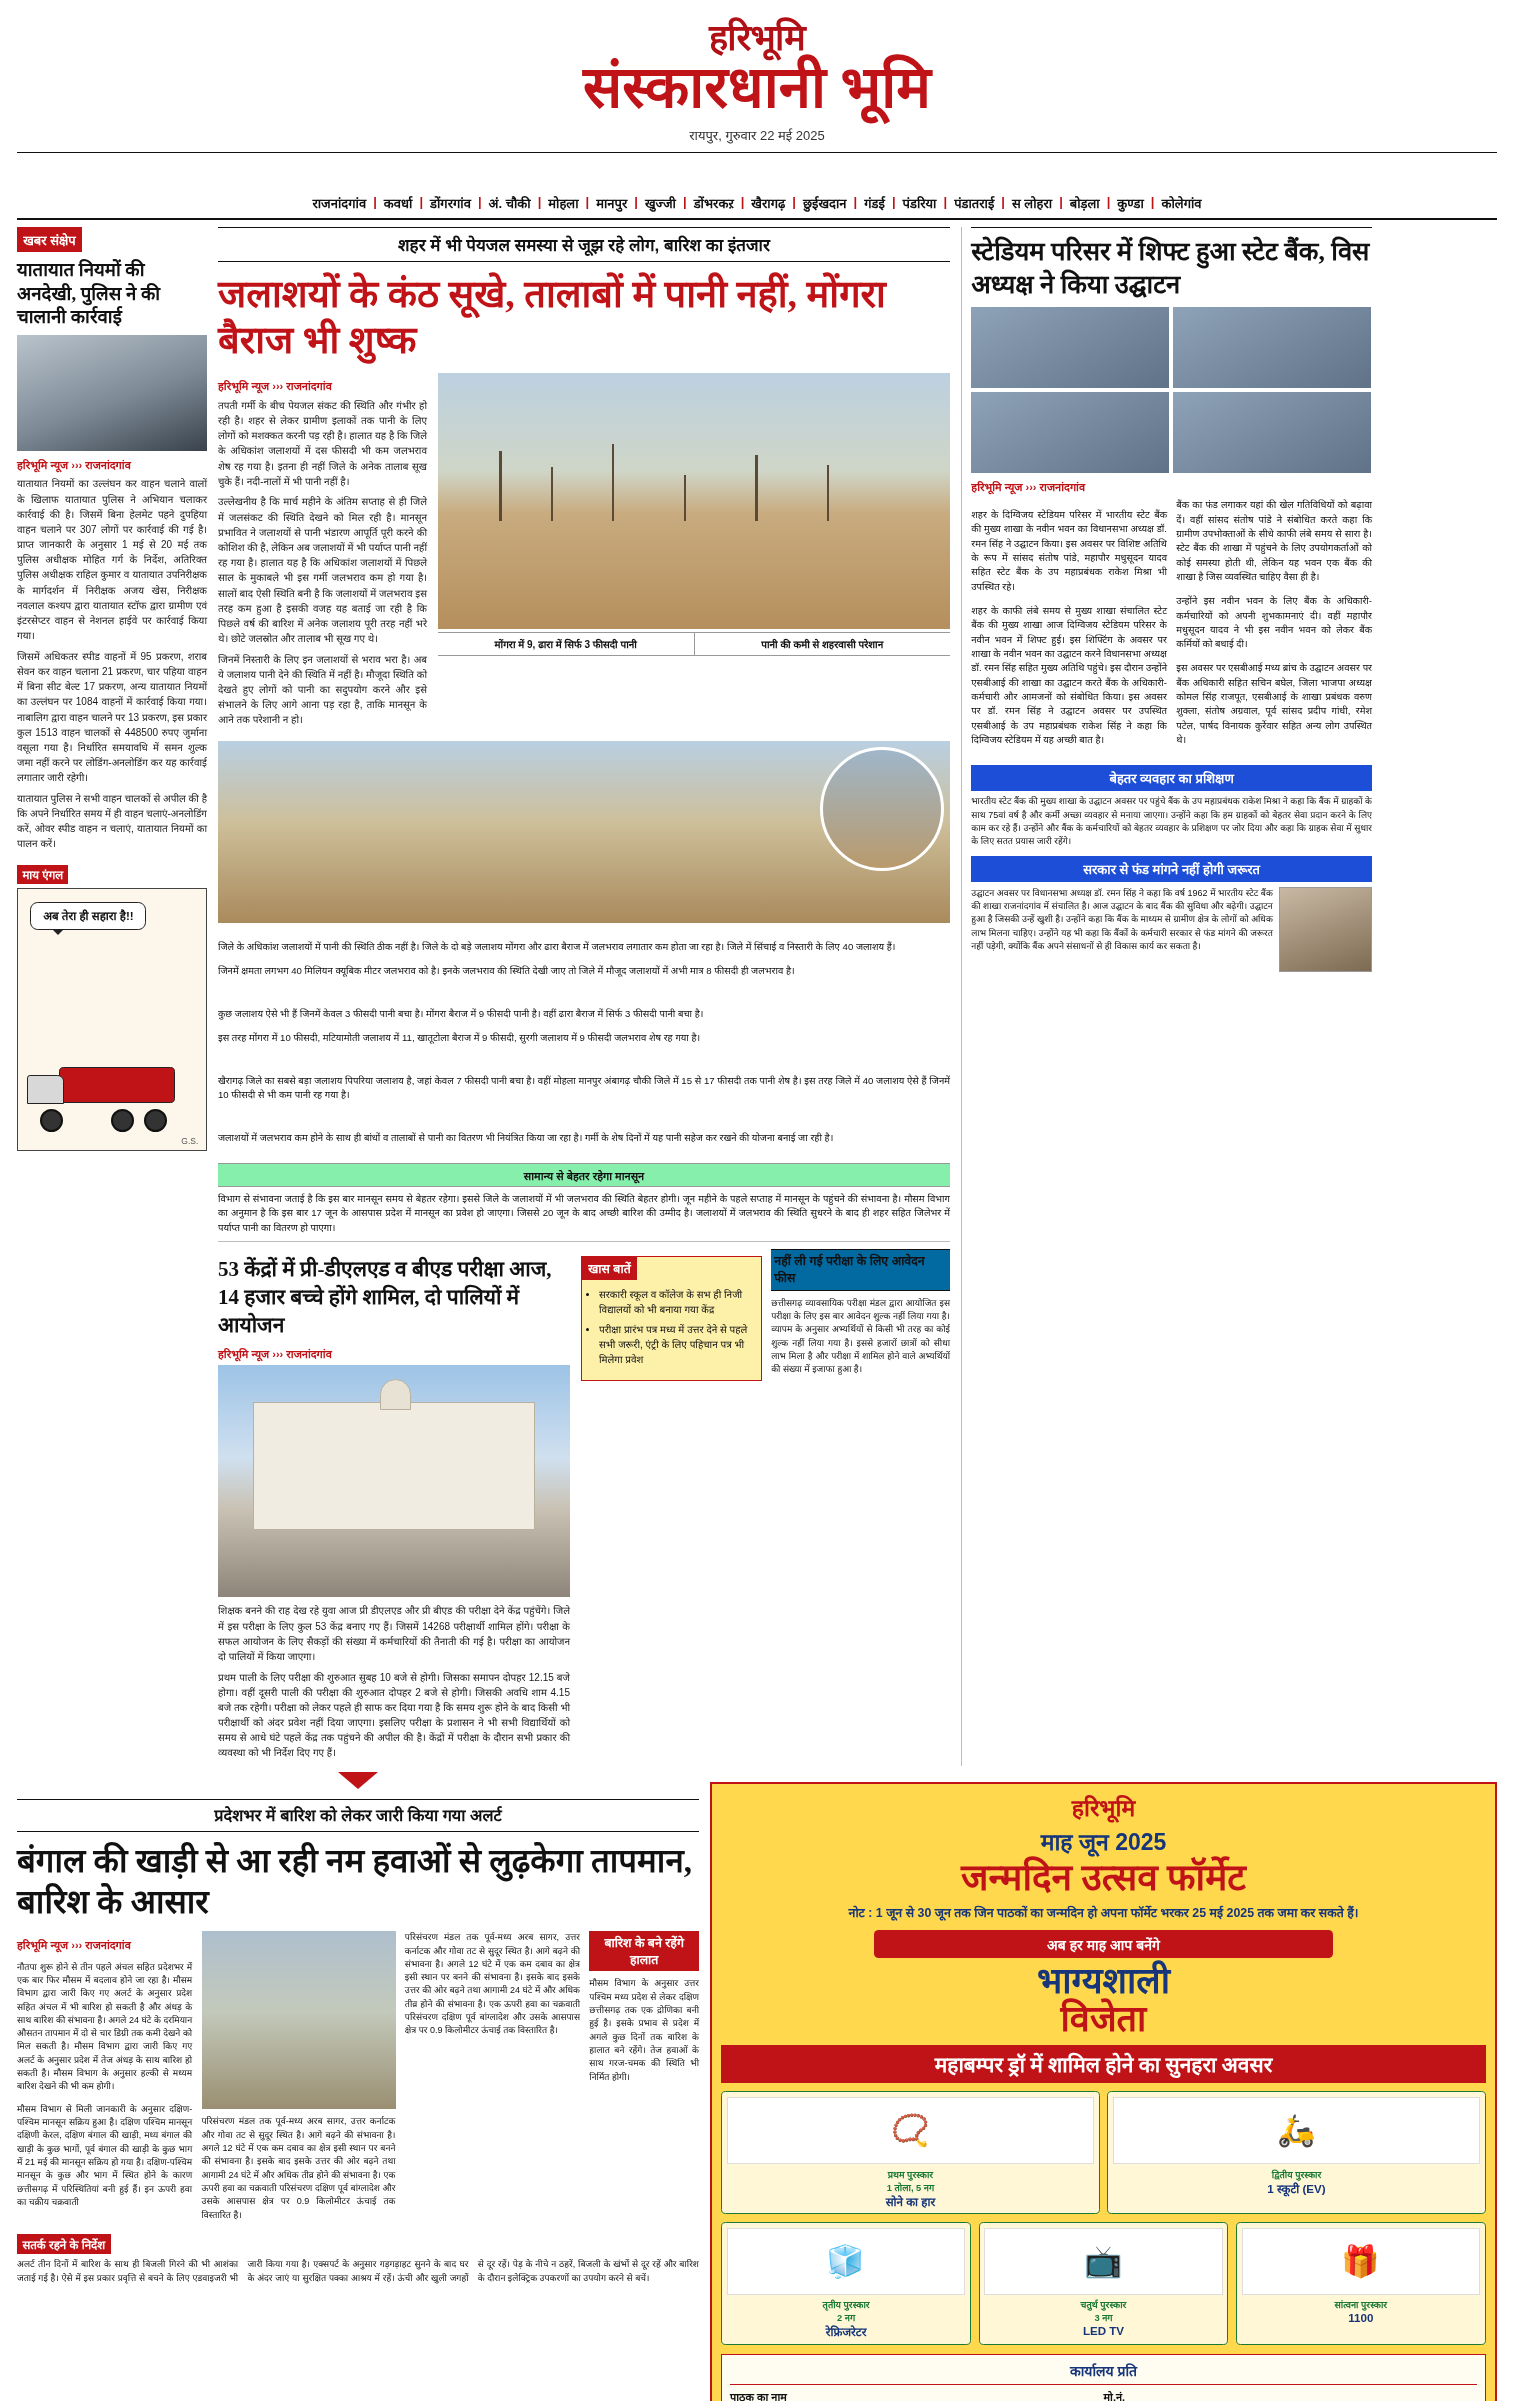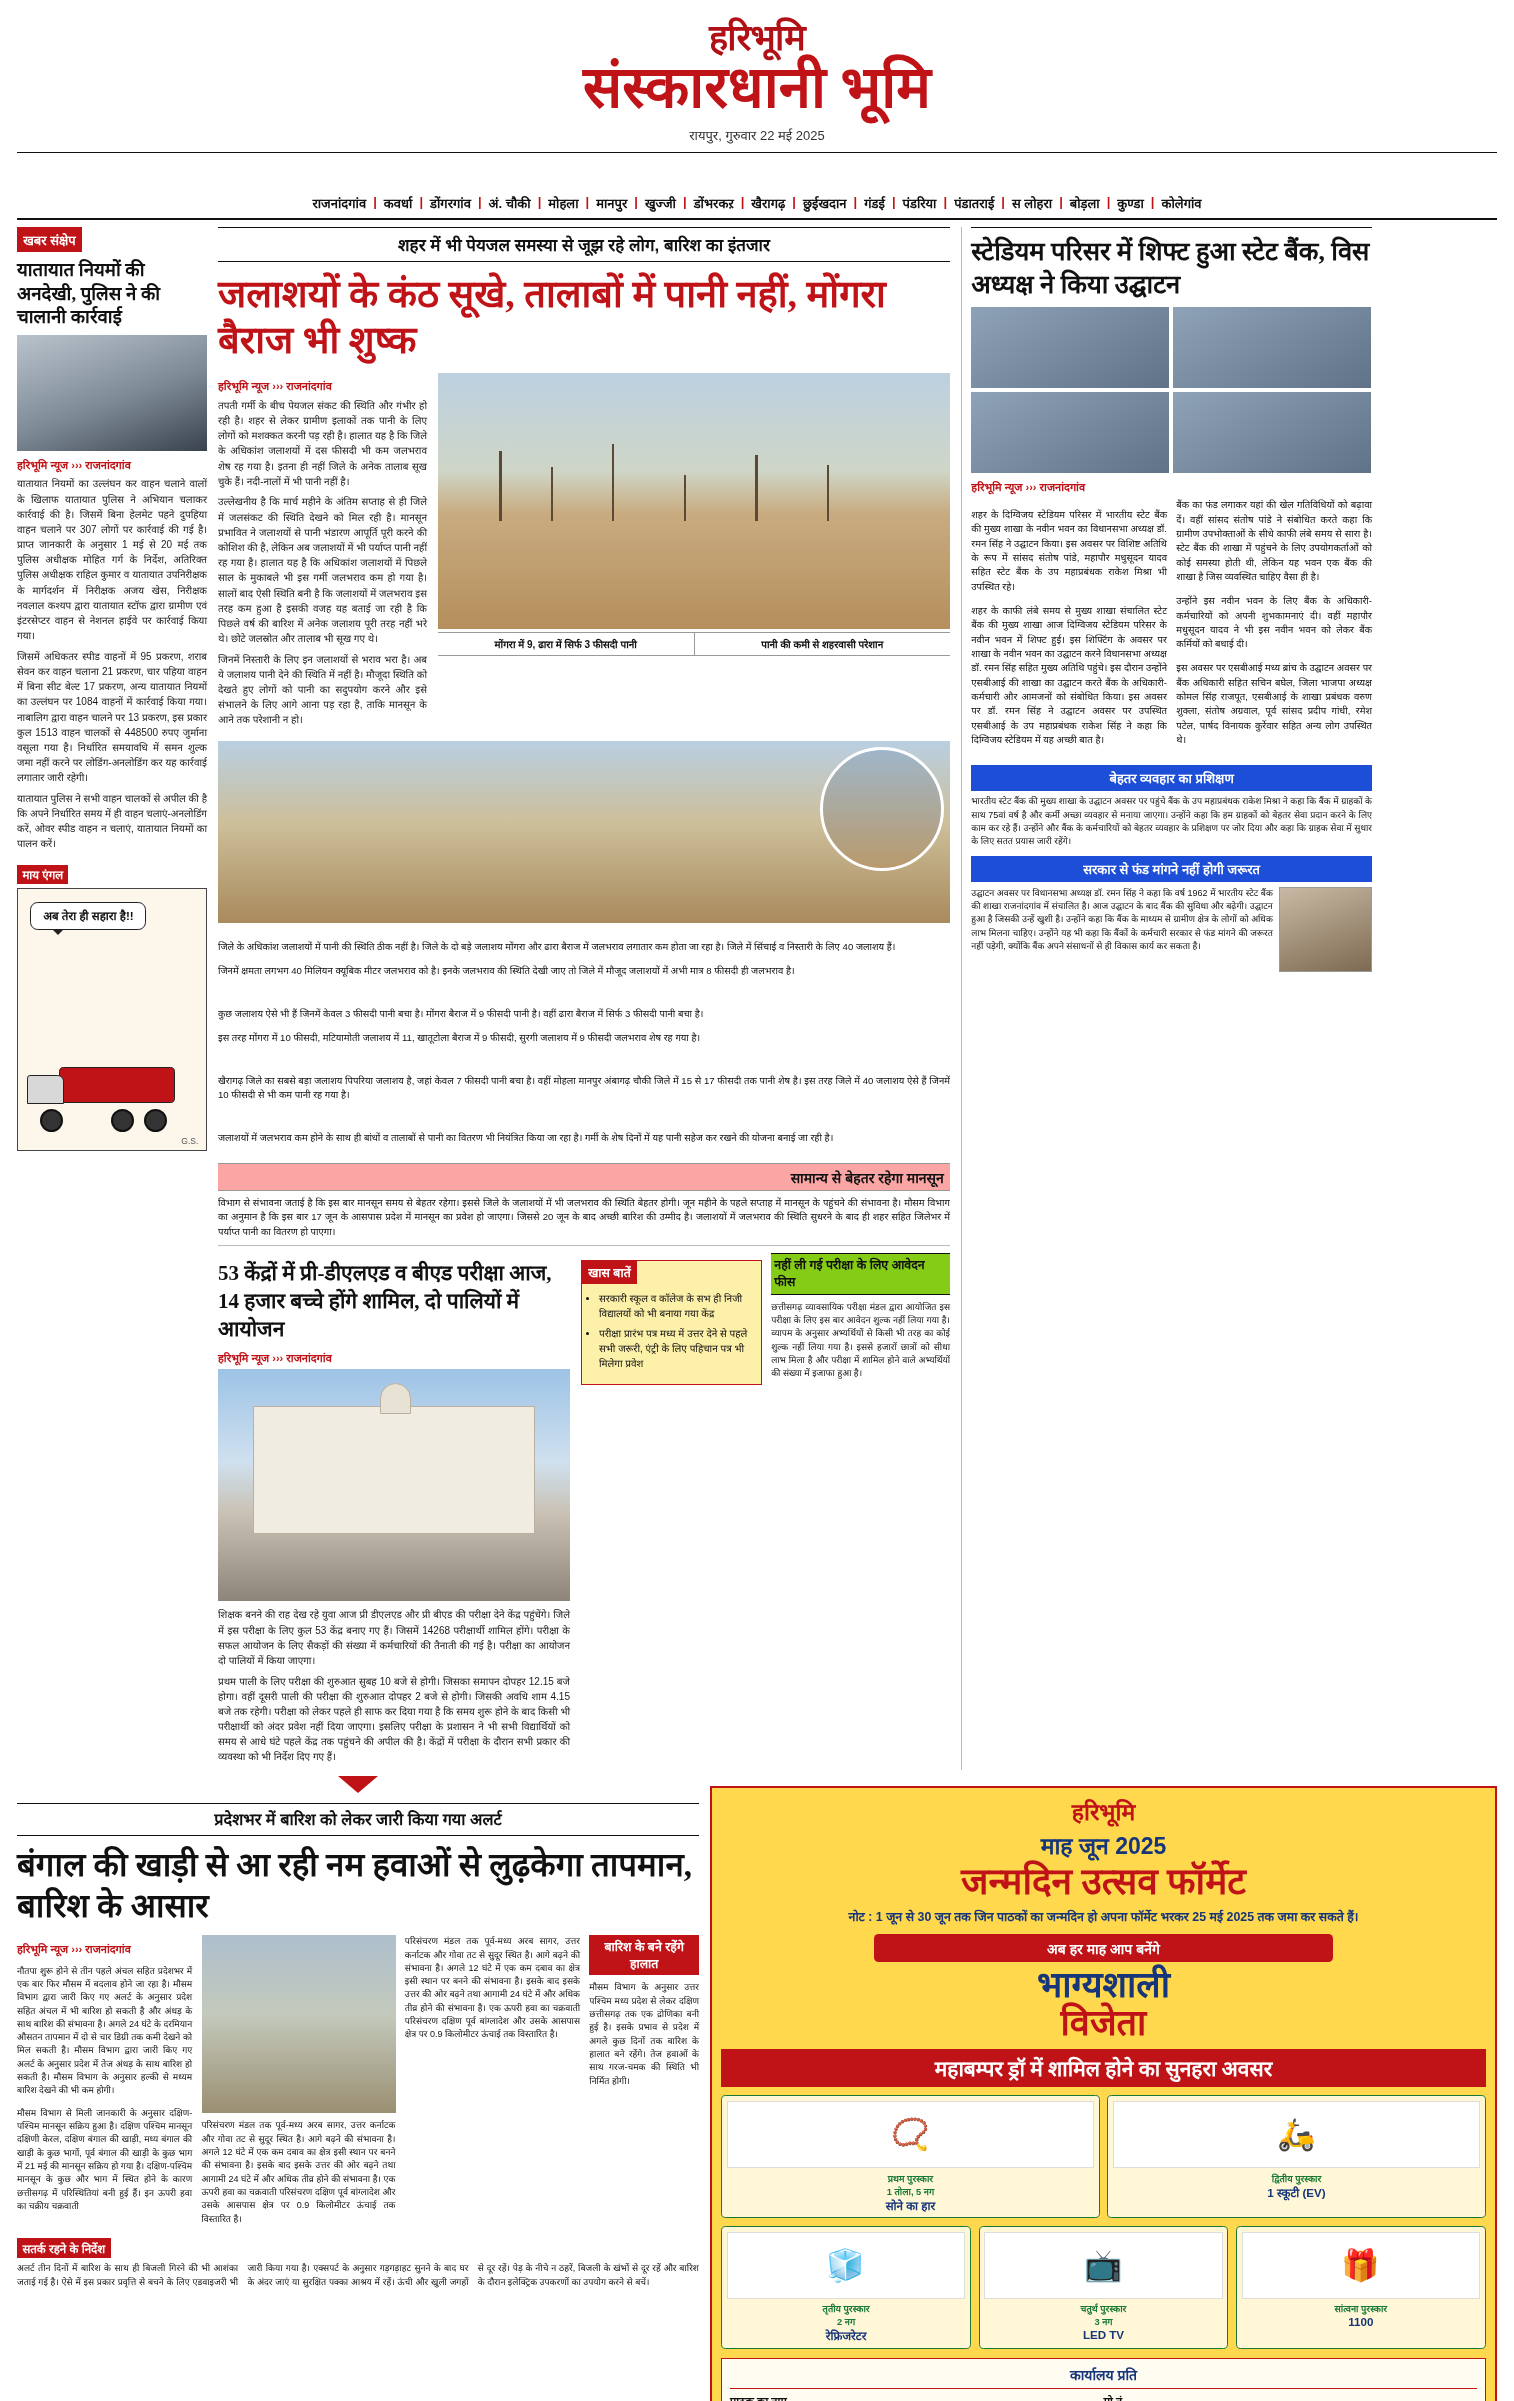--- a/index.html
+++ b/index.html
@@ -119,22 +119,22 @@
   .circle-inset {
     position:absolute; right:6.2px; top:6.2px; width:124px; height:124px; border-radius:50%;
     border:3.1px solid #fff; overflow:hidden;
     background:linear-gradient(180deg,#9fb6c9,#b99a6c);
   }
 
   .three-col { display:flex; gap:9.3px; margin-top:6.2px;flex-direction:column; }
   .three-col > div { flex:1; }
 
   .band {
-    background:#fca5a5; border-top:0.8px solid #999; border-bottom:0.8px solid #999;
-    font-weight:bold; font-size:14px; padding:3.9px 6.2px; text-align:right; margin-top:7.7px;
+    background:#86efac; border-top:0.8px solid #999; border-bottom:0.8px solid #999;
+    font-weight:bold; font-size:11px; padding:3.9px 6.2px; text-align:center; margin-top:7.7px;
   }
 
   
   .h2-head {
     font-family:"Liberation Serif", serif;
     font-weight:bold; font-size:21px; line-height:1.32; margin:7.7px 0 6.2px;
   }
   .bldg-photo{
     width:100%; height:232px;
     background:linear-gradient(180deg,#9dc3e6 0%,#cfe0ef 40%,#c9c2b4 62%,#8d8579 100%);
@@ -364,21 +364,21 @@
         </div>
         <div style="flex:1;display:flex;gap:9.3px;align-items:flex-start;">
           <div style="flex:1;" class="box-red-head">
             <div class="box-red-title">खास बातें</div>
             <ul class="bullet-list">
               <li>सरकारी स्कूल व कॉलेज के सभ ही निजी विद्यालयों को भी बनाया गया केंद्र</li>
               <li>परीक्षा प्रारंभ पत्र मध्य में उत्तर देने से पहले सभी जरूरी, एंट्री के लिए पहिचान पत्र भी मिलेगा प्रवेश</li>
             </ul>
           </div>
           <div style="flex:1;">
-            <div style="background:#84cc16;border-top:1.5px solid #111;border-bottom:1.5px solid #111;padding:3.9px 3.1px;font-weight:bold;font-size:12.4px;line-height:1.3;">नहीं ली गई परीक्षा के लिए आवेदन फीस</div>
+            <div style="background:#0369a1;border-top:1.5px solid #111;border-bottom:1.5px solid #111;padding:3.9px 3.1px;font-weight:bold;font-size:12.4px;line-height:1.3;">नहीं ली गई परीक्षा के लिए आवेदन फीस</div>
             <div class="tiny" style="margin-top:6.2px;">छत्तीसगढ़ व्यावसायिक परीक्षा मंडल द्वारा आयोजित इस परीक्षा के लिए इस बार आवेदन शुल्क नहीं लिया गया है। व्यापम के अनुसार अभ्यर्थियों से किसी भी तरह का कोई शुल्क नहीं लिया गया है। इससे हजारों छात्रों को सीधा लाभ मिला है और परीक्षा में शामिल होने वाले अभ्यर्थियों की संख्या में इजाफा हुआ है।</div>
           </div>
         </div>
       </div>
     </div>
 
     <div class="col-right rule-v" style="padding-left:9.3px;">
       <div class="r-head">स्टेडियम परिसर में शिफ्ट हुआ स्टेट बैंक, विस अध्यक्ष ने किया उद्घाटन</div>
       <div class="r-photos">
         <div class="p"></div>

